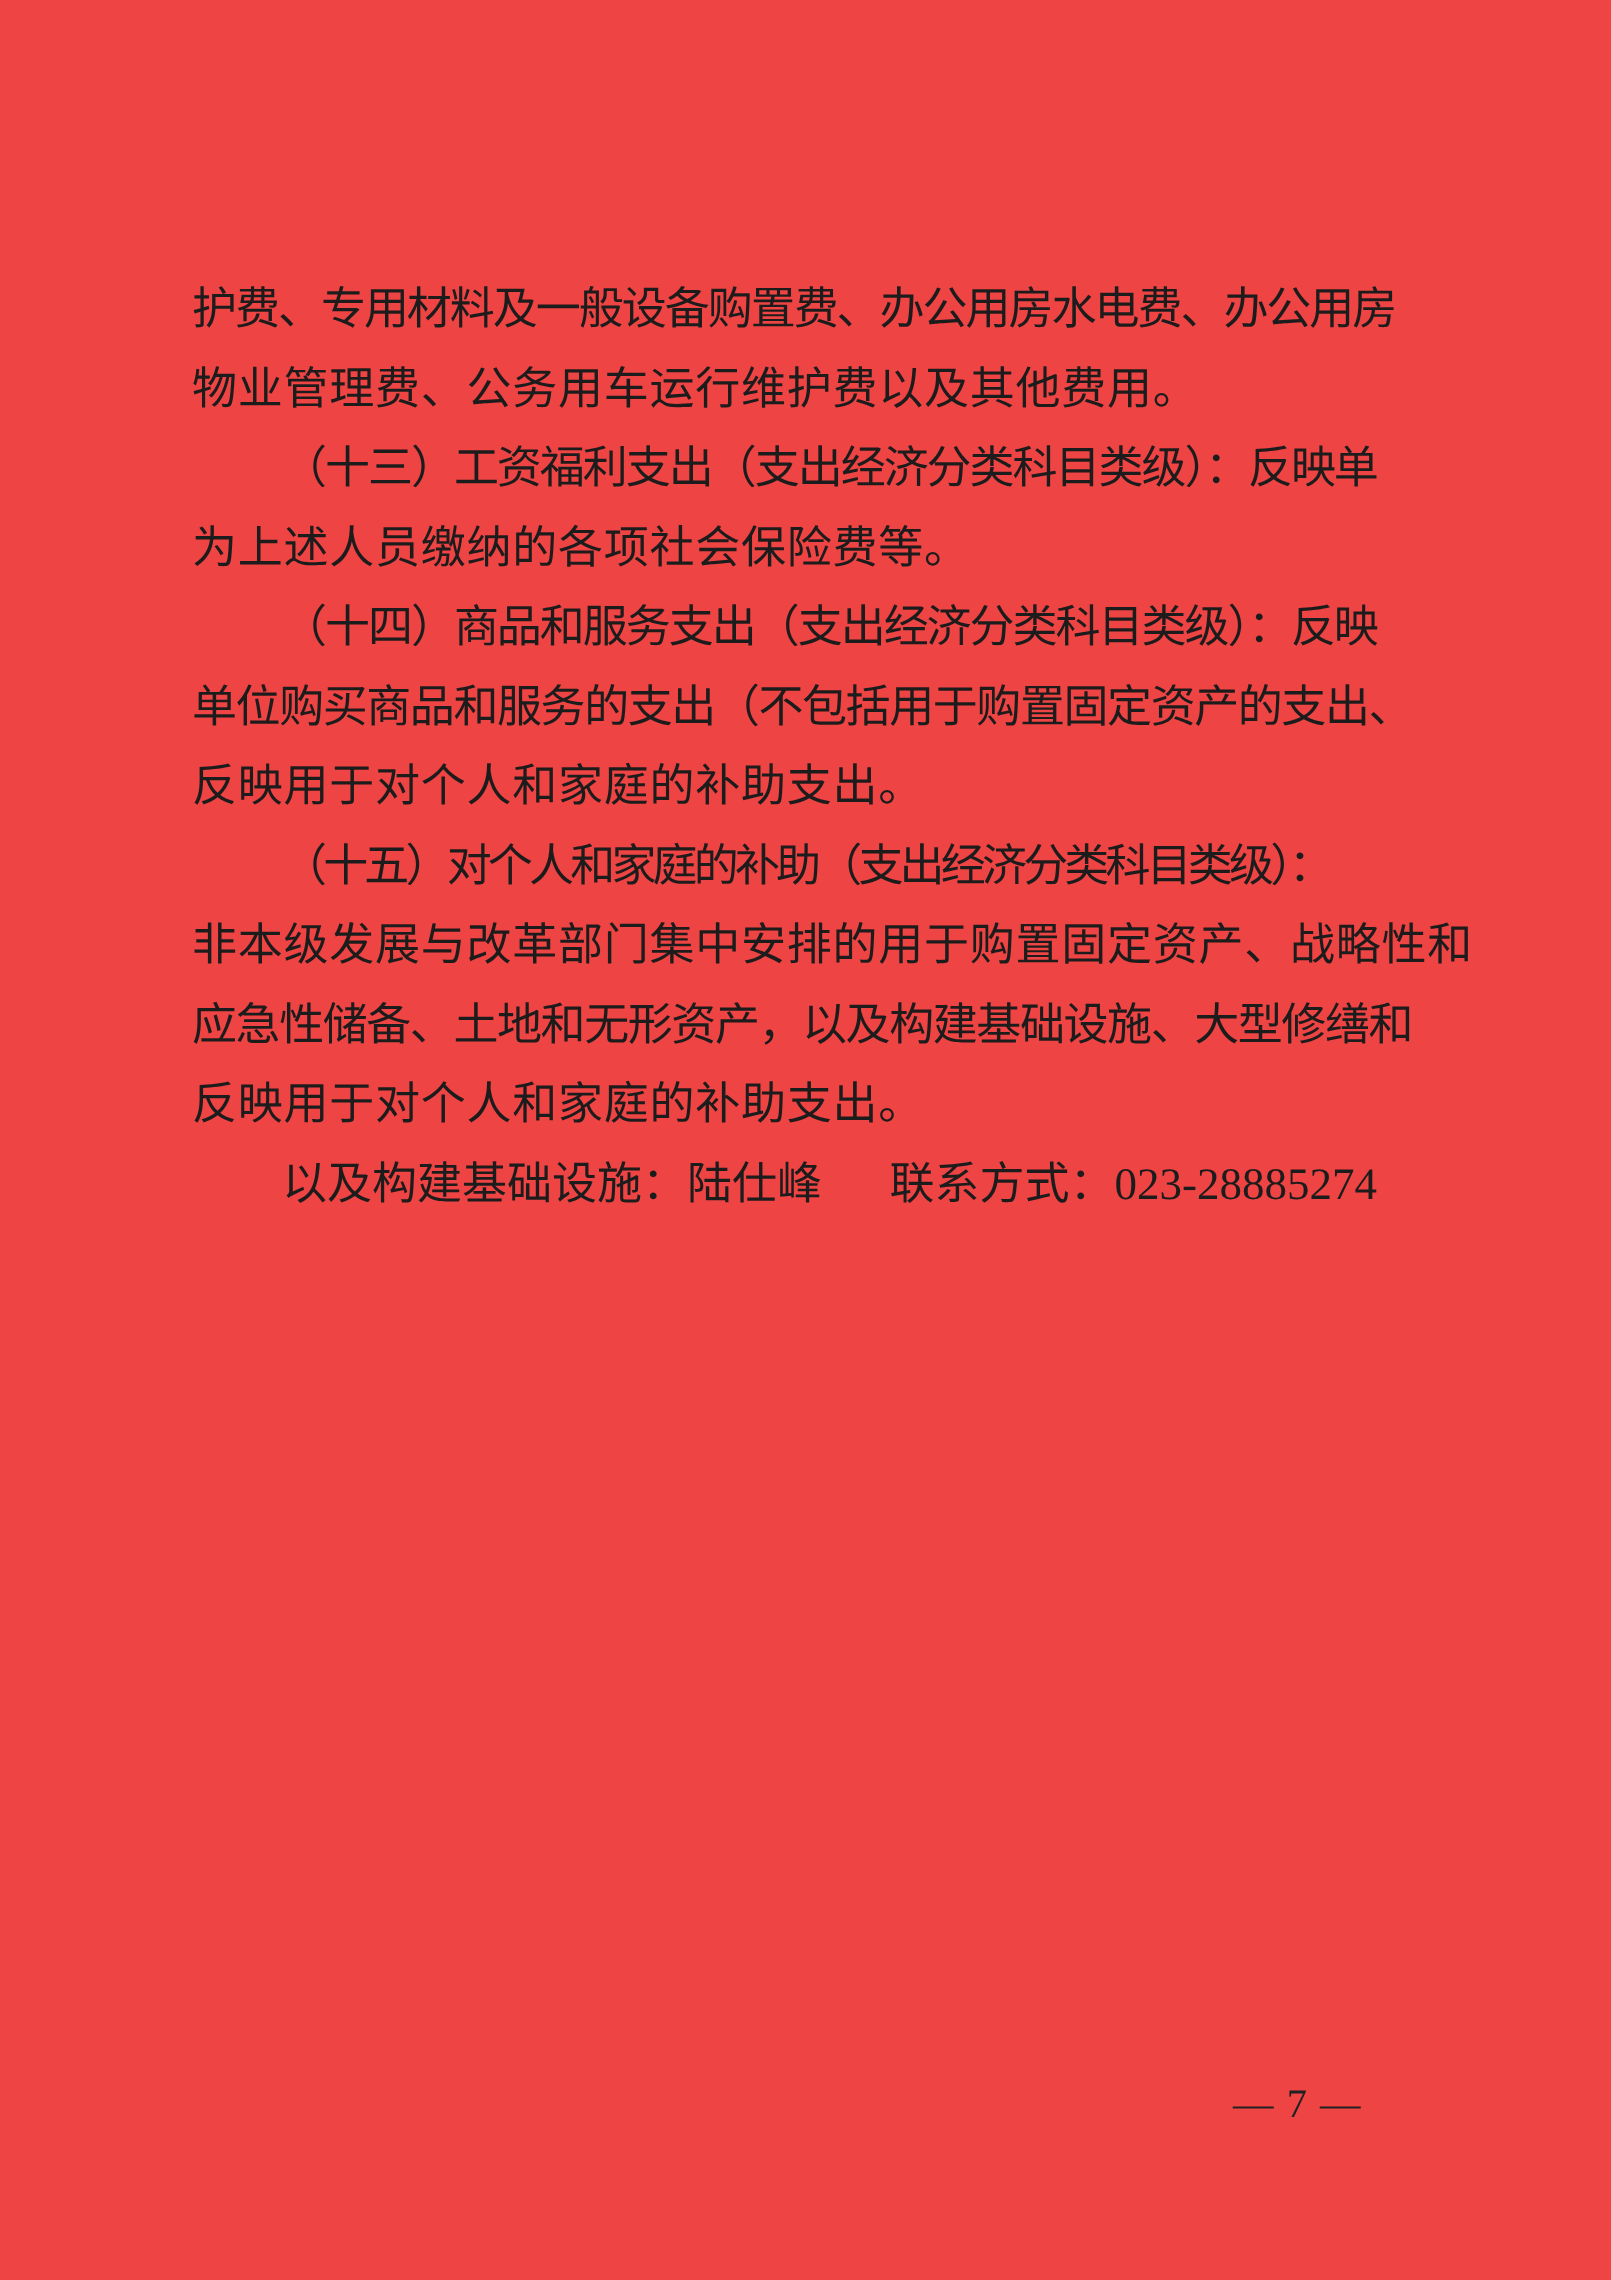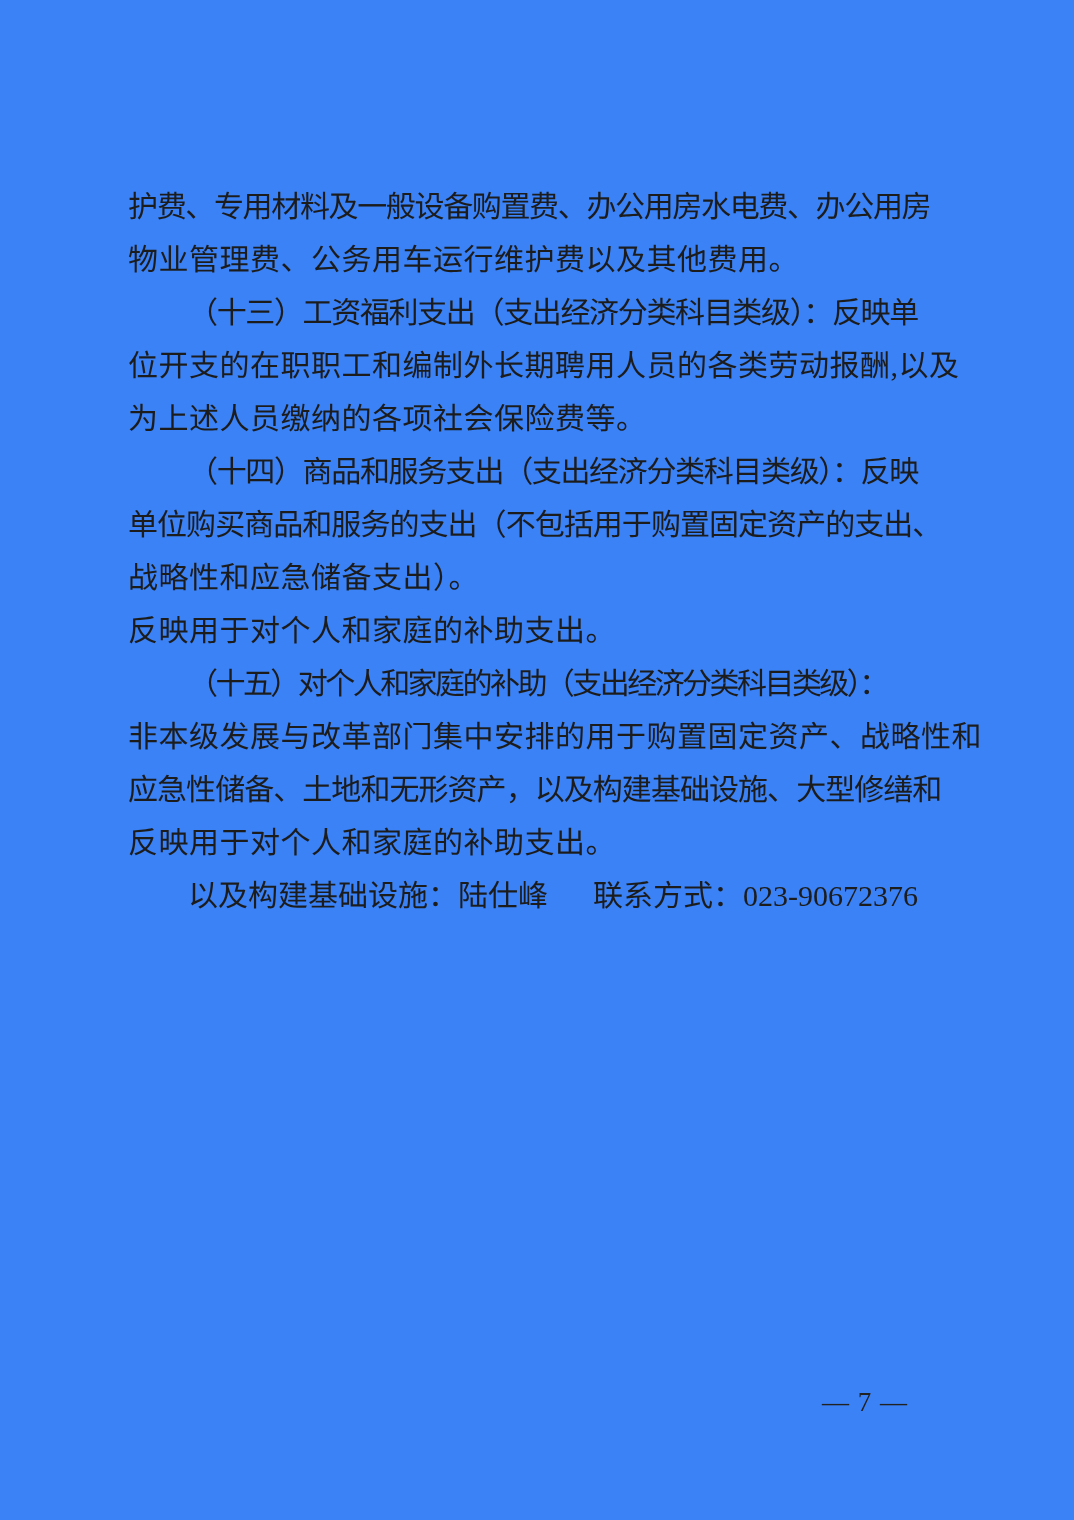--- a/index.html
+++ b/index.html
@@ -11,21 +11,21 @@
     width: 1074px;
     height: 1520px;
     position: relative;
     font-family: "Liberation Serif", "DejaVu Serif", serif;
     color: #1c1c1c;
     overflow: hidden;
   }
   .page {
     position: absolute;
     inset: 0;
-    background: #3b82f6;
+    background: #ef4444;
   }
   .content {
     position: absolute;
     left: 128px;
     top: 180px;
     width: 830px;
   }
   .para {
     margin: 0;
     padding: 0;
@@ -72,44 +72,42 @@
 
   <main class="content">
 
     <div class="para">
       <div class="line tight">护费、专用材料及一般设备购置费、办公用房水电费、办公用房</div>
       <div class="line">物业管理费、公务用车运行维护费以及其他费用。</div>
     </div>
 
     <div class="para">
       <div class="line first-indent tight">（十三）工资福利支出（支出经济分类科目类级）：反映单</div>
-      <div class="line">位开支的在职职工和编制外长期聘用人员的各类劳动报酬,以及</div>
       <div class="line">为上述人员缴纳的各项社会保险费等。</div>
     </div>
 
     <div class="para">
       <div class="line first-indent tight">（十四）商品和服务支出（支出经济分类科目类级）：反映</div>
       <div class="line snug">单位购买商品和服务的支出（不包括用于购置固定资产的支出、</div>
-      <div class="line">战略性和应急储备支出）。</div>
     </div>
 
     <div class="para">
       <div class="line">反映用于对个人和家庭的补助支出。</div>
       <div class="line first-indent tighter">（十五）对个人和家庭的补助（支出经济分类科目类级）：</div>
     </div>
 
     <div class="para">
       <div class="line">非本级发展与改革部门集中安排的用于购置固定资产、战略性和</div>
       <div class="line snug">应急性储备、土地和无形资产，以及构建基础设施、大型修缮和</div>
       <div class="line">反映用于对个人和家庭的补助支出。</div>
     </div>
 
     <div class="para">
       <div class="line first-indent contact-line">
-        <span>以及构建基础设施：</span><span>陆仕峰</span><span class="contact-sep"></span><span>联系方式：</span><span class="phone-number">023-90672376</span>
+        <span>以及构建基础设施：</span><span>陆仕峰</span><span class="contact-sep"></span><span>联系方式：</span><span class="phone-number">023-28885274</span>
       </div>
     </div>
 
   </main>
 
   <footer class="footer">
     <span>— 7 —</span>
   </footer>
 
 </div>

